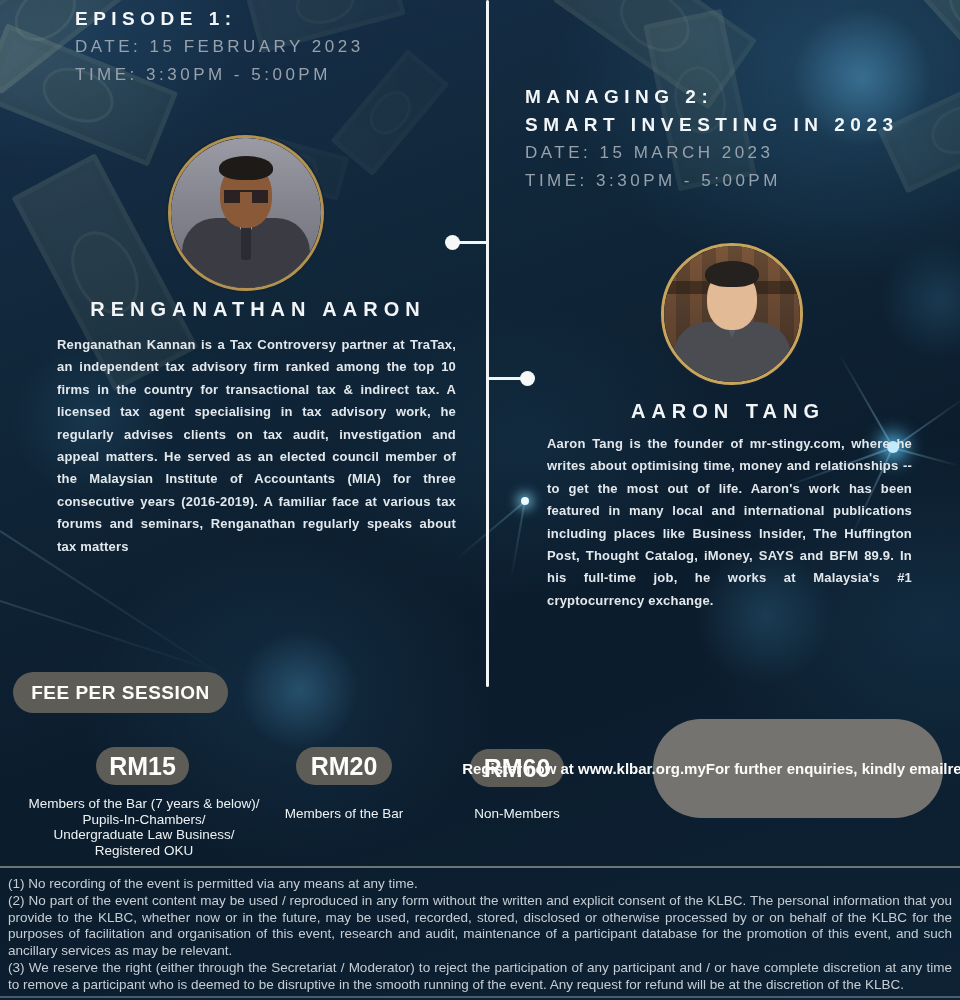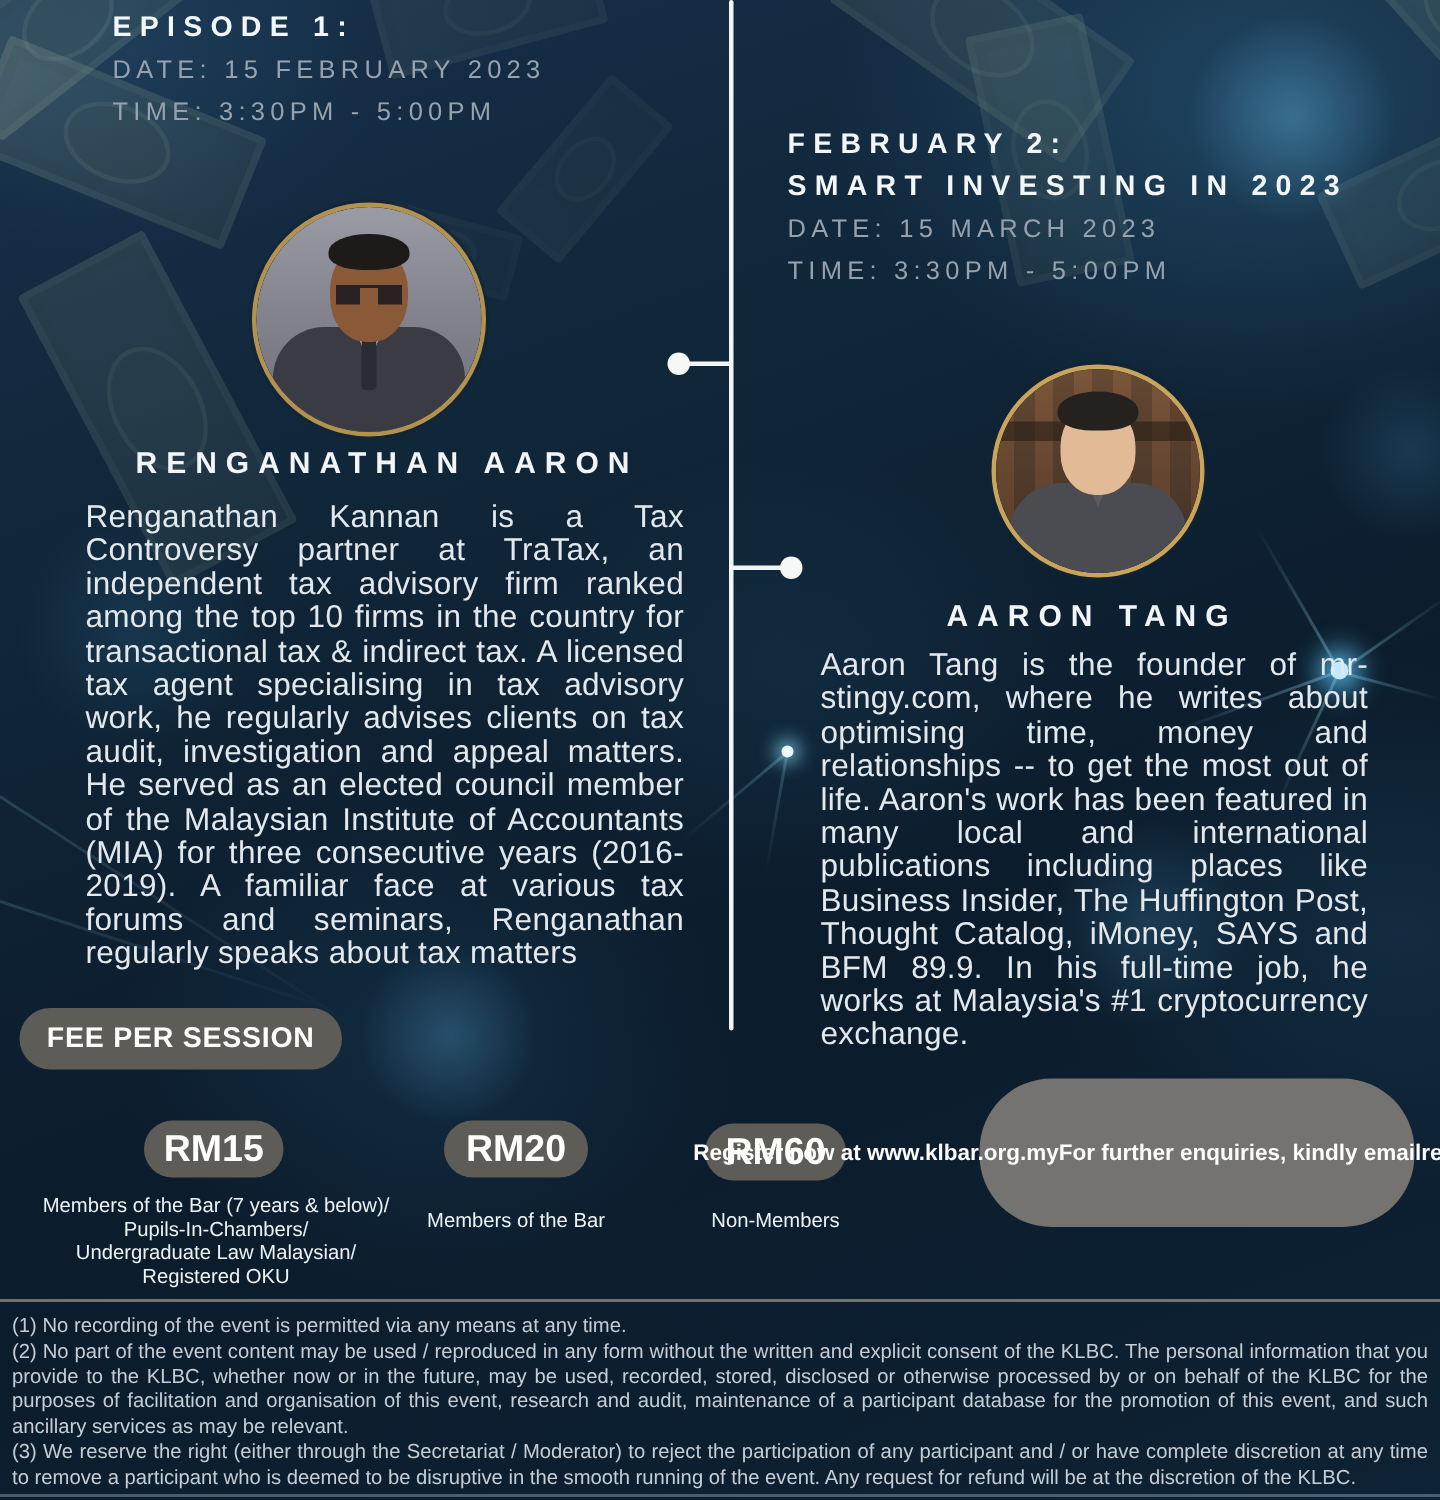--- a/index.html
+++ b/index.html
@@ -46,22 +46,22 @@
     linear-gradient(180deg,#7c5c40 0%,#5e4634 45%,#443429 100%);}
   .p2 .inner::before{content:"";position:absolute;left:0;right:0;top:26%;height:9%;background:rgba(35,25,18,0.55);}
   .head{position:absolute;left:50%;transform:translateX(-50%);border-radius:46%;}
   .hair{position:absolute;left:50%;transform:translateX(-50%);border-radius:50% 50% 42% 42%;}
   .torso{position:absolute;left:50%;transform:translateX(-50%);border-radius:34px 34px 0 0;}
   .shirtV{position:absolute;left:50%;transform:translateX(-50%);clip-path:polygon(0 0,100% 0,50% 100%);}
   .tie{position:absolute;left:50%;transform:translateX(-50%);}
   
   .sp-name{position:absolute;z-index:6;text-align:center;font-size:20px;font-weight:700;
     letter-spacing:6px;color:#f2f5f7;white-space:nowrap;}
-  .bio{position:absolute;z-index:6;text-align:justify;font-size:21px;line-height:22.4px;
-    color:#e2e8ec;letter-spacing:0.2px;}
+  .bio{position:absolute;z-index:6;text-align:justify;font-size:13px;line-height:22.4px;
+    color:#e2e8ec;letter-spacing:0.2px;font-weight:bold;}
   
   .pill{position:absolute;z-index:6;background:#5e5c57;border-radius:21px;display:flex;
     align-items:center;justify-content:center;color:#fdfdfc;font-weight:700;}
   .fee-heading{font-size:19px;letter-spacing:0.5px;}
   .rm{font-size:25px;border-radius:19px;}
   .tier-label{position:absolute;z-index:6;text-align:center;font-size:13.5px;line-height:15.5px;color:#eef2f4;}
   
   .bubble{position:absolute;left:653px;top:719px;width:290px;height:99px;z-index:6;
     background:#757370;border-radius:48px;display:flex;flex-direction:row;
     align-items:center;justify-content:center;padding:6px 16px;box-sizing:border-box;}
@@ -117,21 +117,21 @@
   <div class="tstem" style="left:487px;top:377px;width:40px;"></div>
   <div class="tdot" style="left:520px;top:371px;"></div>
 
   <div class="ep" style="left:75px;top:5px;">
     <div class="ep-label">EPISODE 1:</div>
     <div class="ep-meta">DATE: 15 FEBRUARY 2023</div>
     <div class="ep-meta">TIME: 3:30PM - 5:00PM</div>
   </div>
 
   <div class="ep" style="left:525px;top:83px;">
-    <div class="ep-label">FEBRUARY 2:</div>
+    <div class="ep-label">MANAGING 2:</div>
     <div class="ep-title">SMART INVESTING IN 2023</div>
     <div class="ep-meta">DATE: 15 MARCH 2023</div>
     <div class="ep-meta">TIME: 3:30PM - 5:00PM</div>
   </div>
 
   <div class="photo p1" style="left:168px;top:135px;width:150px;height:150px;">
     <div class="inner">
       <div class="torso" style="bottom:-10px;width:128px;height:80px;background:#3b3b44;"></div>
       <div class="shirtV" style="bottom:44px;width:30px;height:42px;background:#e9e9ec;"></div>
       <div class="tie" style="bottom:28px;width:10px;height:52px;background:#2a2b33;border-radius:3px;"></div>
@@ -168,21 +168,21 @@
   <div class="pill rm" style="left:296px;top:747px;width:96px;height:38px;">
     <span>RM20</span>
   </div>
   <div class="pill rm" style="left:470px;top:749px;width:94px;height:38px;">
     <span>RM60</span>
   </div>
 
   <div class="tier-label" style="left:21px;top:796px;width:246px;">
     <div>Members of the Bar (7 years &amp; below)/</div>
     <div>Pupils-In-Chambers/</div>
-    <div>Undergraduate Law Malaysian/</div>
+    <div>Undergraduate Law Business/</div>
     <div>Registered OKU</div>
   </div>
   <div class="tier-label" style="left:274px;top:806px;width:140px;">Members of the Bar</div>
   <div class="tier-label" style="left:464px;top:806px;width:106px;">Non-Members</div>
 
   <div class="bubble">
     <div class="ln">Register now at www.klbar.org.my</div>
     <div class="sep"></div>
     <div class="ln">For further enquiries, kindly email</div>
     <div class="ln">registration@klbar.org.my</div>

